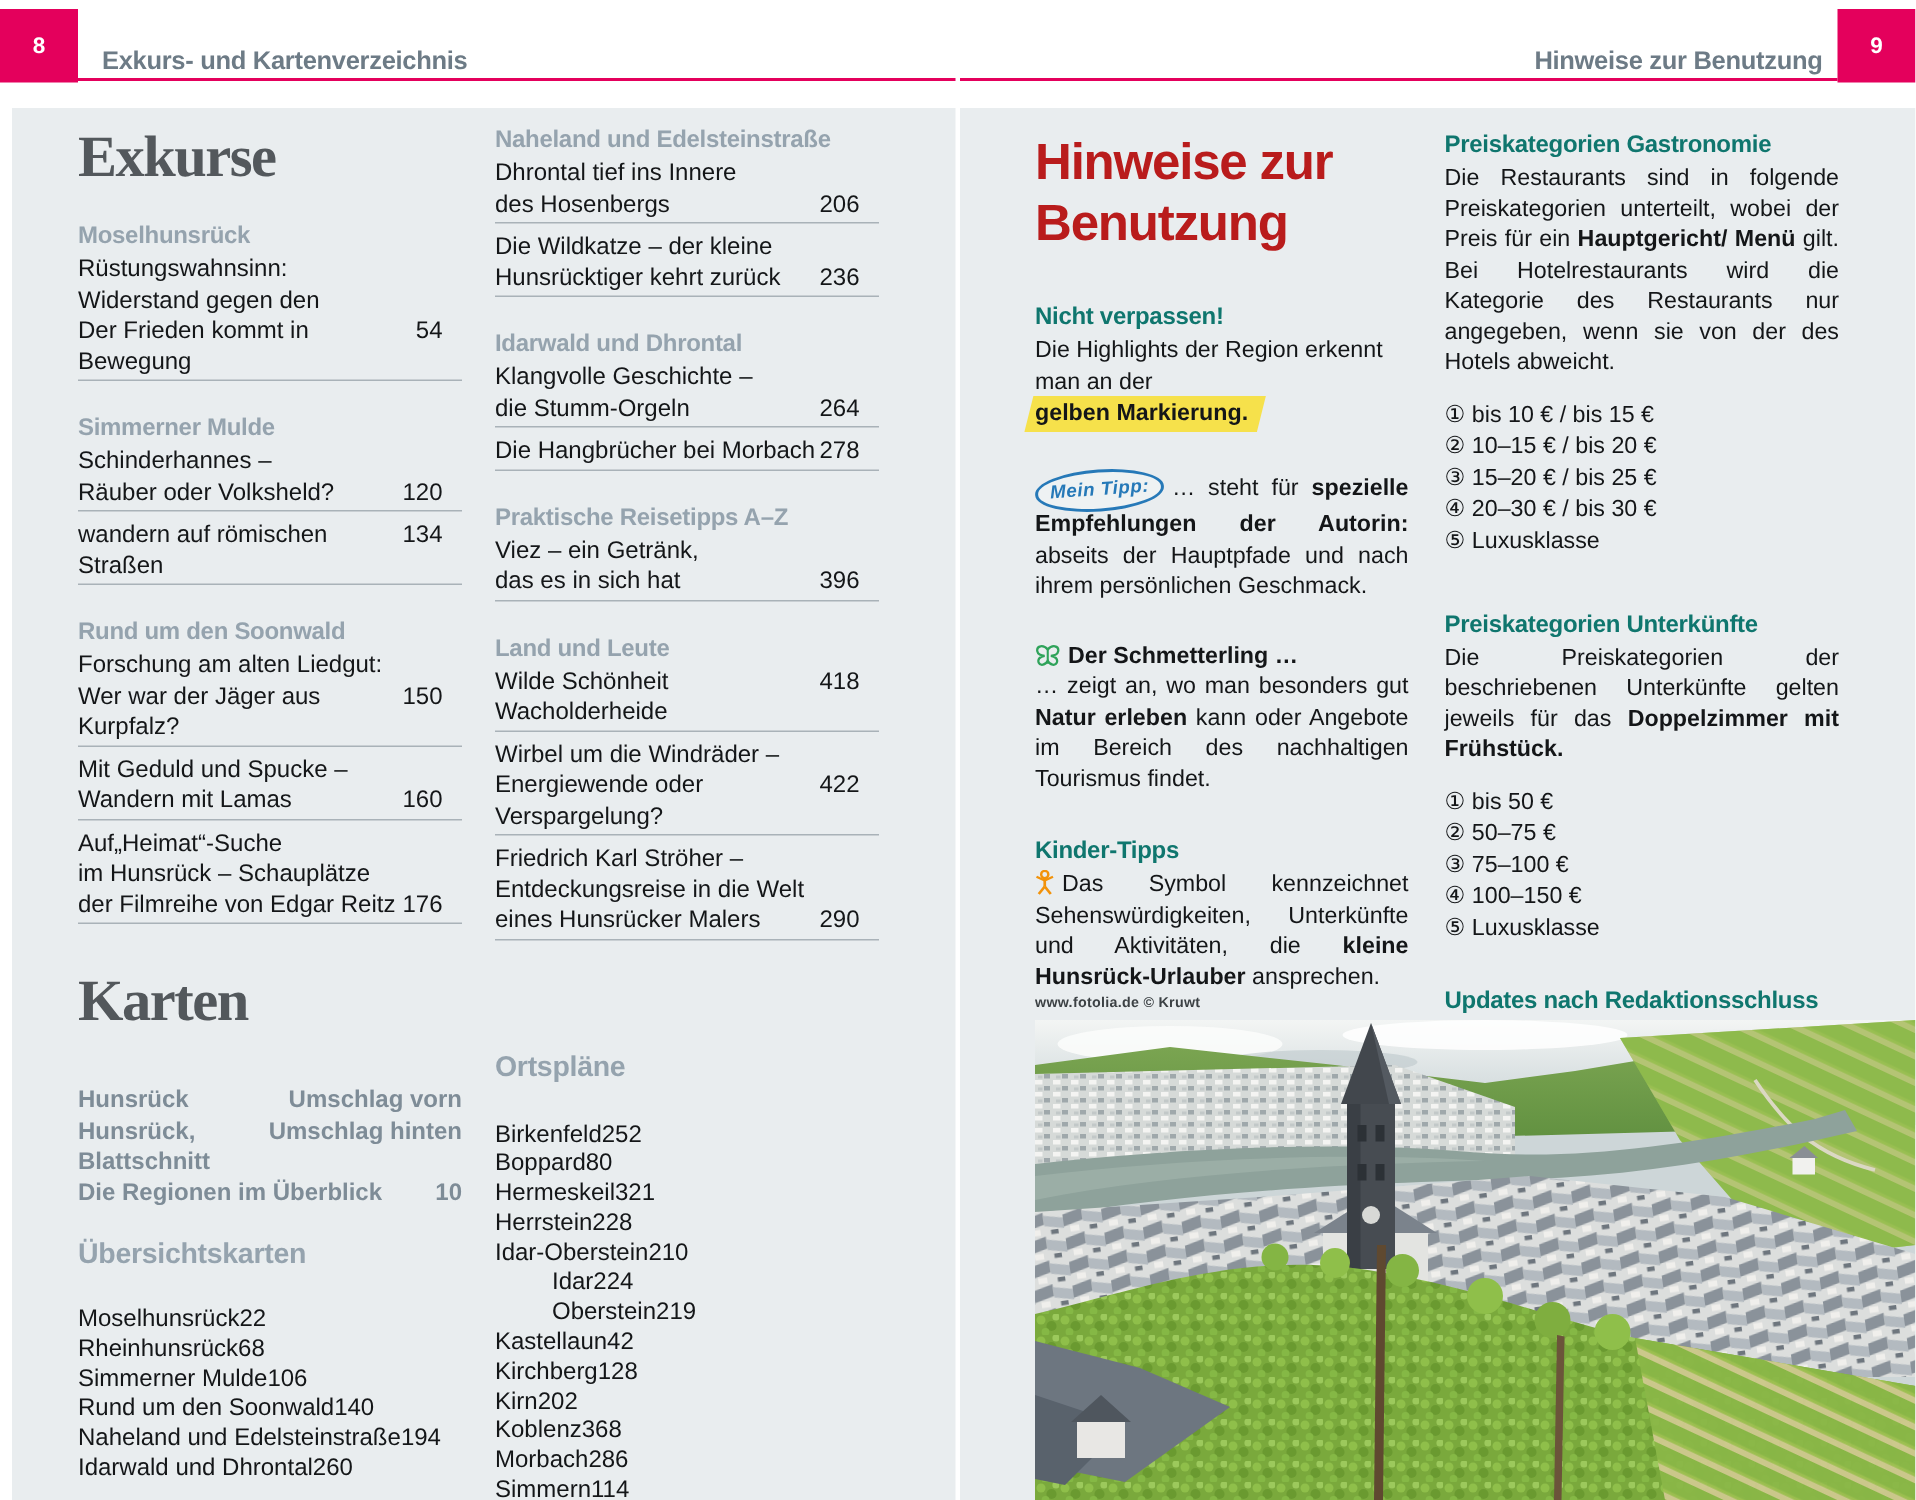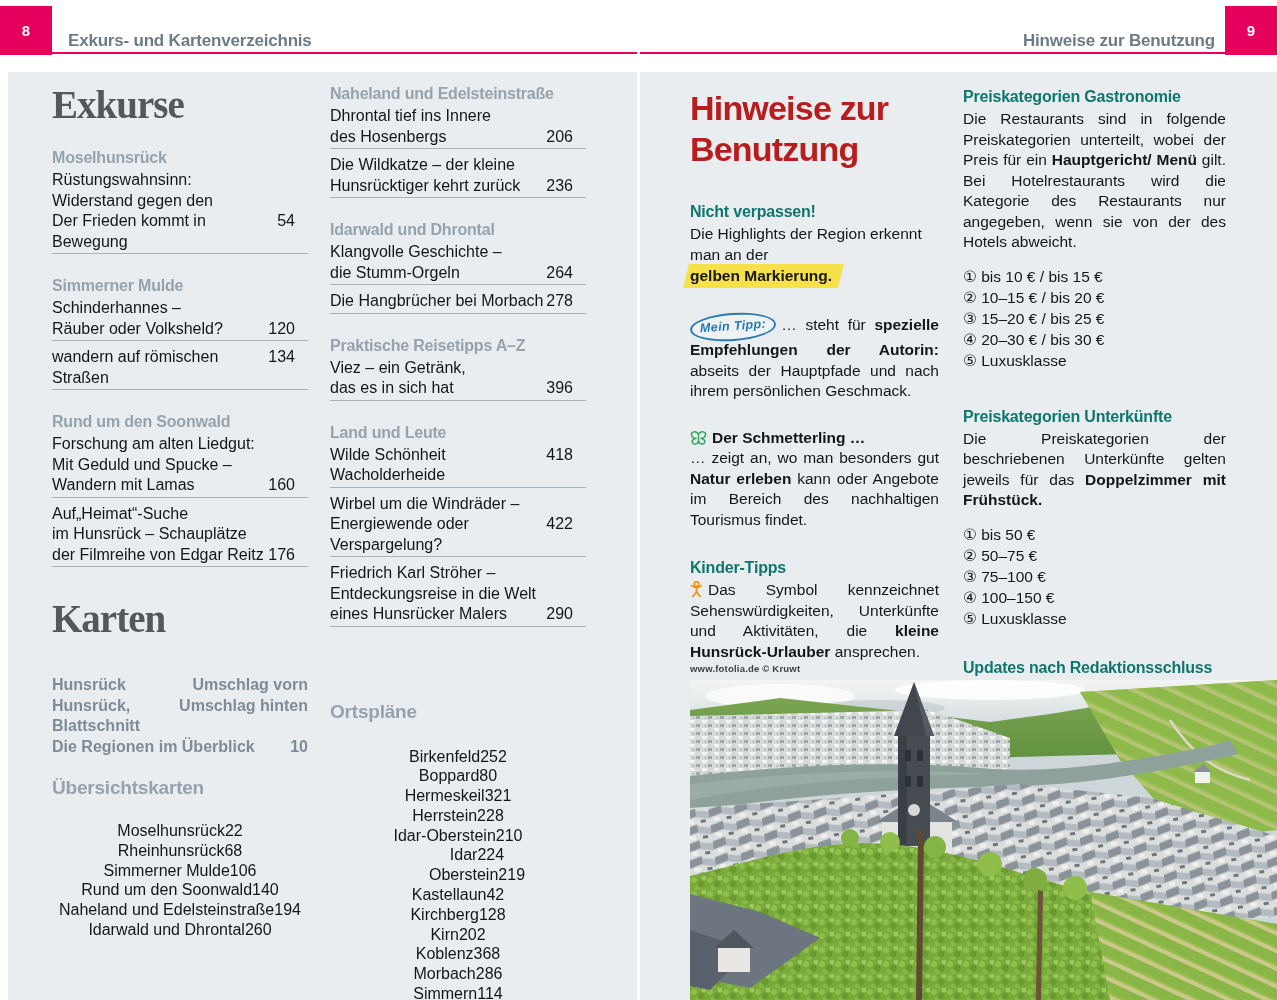--- a/index.html
+++ b/index.html
@@ -60,21 +60,21 @@
   }
   .toc-pg { padding-right: 13px; white-space: nowrap; }
 
   .front-row {
     display: flex; justify-content: space-between;
     font-size: 16px; line-height: 20.5px; font-weight: bold; color: #7e8c97;
   }
   .sub-head { font-size: 19px; font-weight: bold; color: #95a3ae; letter-spacing:-0.2px; }
   .sub-uebersicht { margin: 20px 0 22px; }
   .sub-orts { margin: 74px 0 24px; }
-  .plain-row { display: flex; justify-content: center; font-size: 16px; line-height: 19.8px; }
+  .plain-row { display: flex; justify-content: flex-start; font-size: 16px; line-height: 19.8px; }
   .plain-row .ind { padding-left: 38px; }
   .pn { white-space: nowrap; }
 
   
   .hz-title { font-size: 34px; font-weight: bold; color: #b91c1c; line-height: 41px; letter-spacing: -0.8px; }
   .h-gray { font-size: 16px; font-weight: bold; color: #0f766e; margin-bottom: 3px; letter-spacing: -0.2px; }
   .body-txt { font-size: 15.5px; line-height: 20.5px; }
   .just { text-align: justify; }
   .blk-nv { margin-top: 33px; }
   .blk { margin-top: 26px; }
@@ -151,20 +151,24 @@
         <span>wandern auf römischen Straßen</span>
         <span class="toc-pg">134</span>
       </div>
     </div>
   </div>
 
   <div class="sec">
     <div class="sec-head">Rund um den Soonwald</div>
     <div class="toc-entry">
       <div class="toc-line">Forschung am alten Liedgut:</div>
+      <div class="toc-last">
+        <span>Wer war der Jäger aus Kurpfalz?</span>
+        <span class="toc-pg">150</span>
+      </div>
     </div>
     <div class="toc-entry">
       <div class="toc-line">Mit Geduld und Spucke –</div>
       <div class="toc-last">
         <span>Wandern mit Lamas</span>
         <span class="toc-pg">160</span>
       </div>
     </div>
     <div class="toc-entry">
       <div class="toc-line">Auf„Heimat“-Suche</div>

